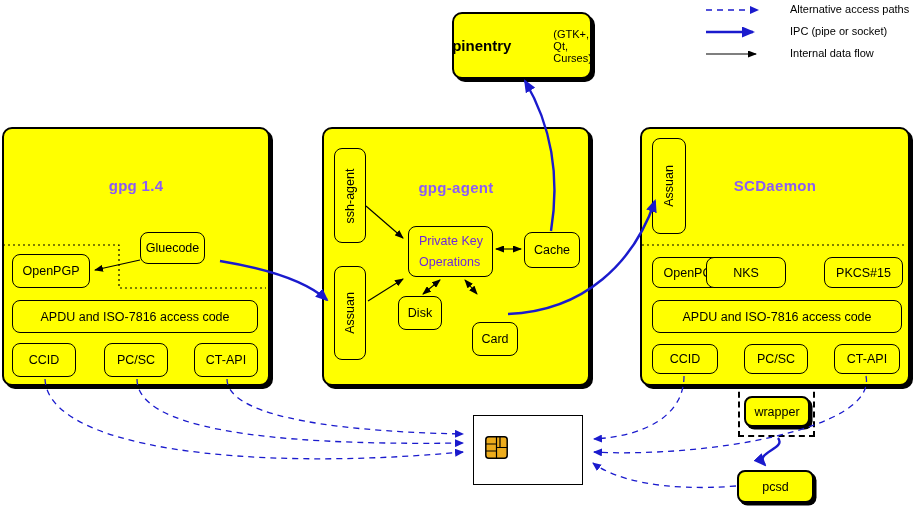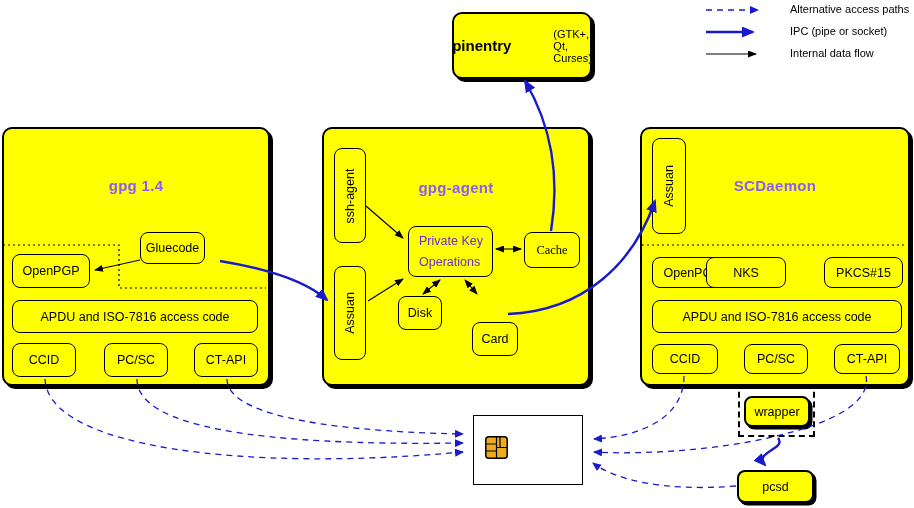--- a/index.html
+++ b/index.html
@@ -91,21 +91,21 @@
   <div class="vnode" style="left:334px; top:148px; width:32px; height:95px;">
     <span>ssh-agent</span>
   </div>
   <div class="vnode" style="left:334px; top:266px; width:32px; height:94px;">
     <span>Assuan</span>
   </div>
   <div class="pko" style="left:408px; top:226px; width:85px; height:51px;">
     <div>Private Key</div>
     <div>Operations</div>
   </div>
-  <div class="node" style="left:524px; top:232px; width:56px; height:36px;font-family:Liberation Serif, serif;">Cache</div>
+  <div class="node" style="left:524px; top:232px; width:56px; height:36px;">Cache</div>
   <div class="node" style="left:398px; top:296px; width:44px; height:34px;">Disk</div>
   <div class="node" style="left:472px; top:296px; width:46px; height:34px;margin-top:26px;">Card</div>
 
   <div class="bigbox" style="left:640px; top:127px; width:266px; height:255px;">
     <div class="bigtitle" style="top:48px;">SCDaemon</div>
   </div>
   <div class="vnode" style="left:652px; top:138px; width:34px; height:96px;">
     <span>Assuan</span>
   </div>
   <div class="node" style="left:652px; top:257px; width:80px; height:31px;">OpenPGP</div>

